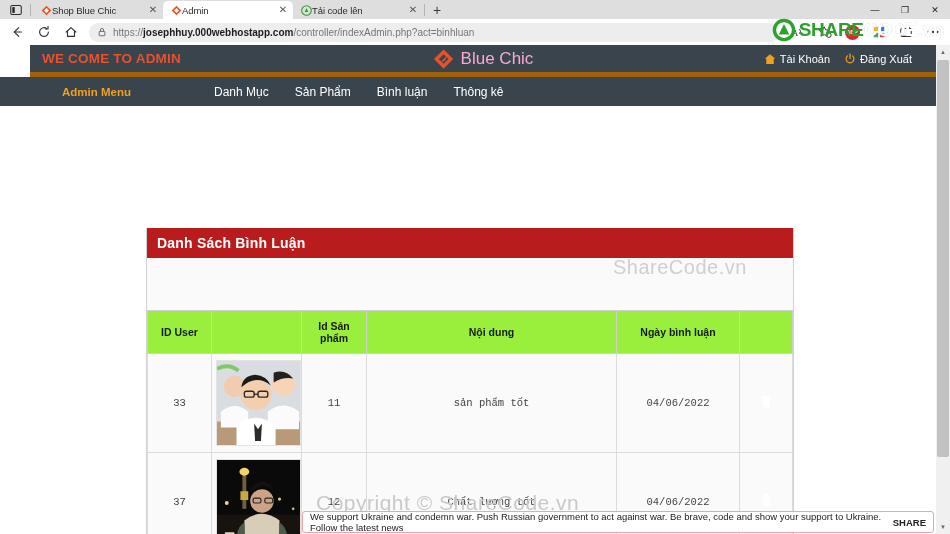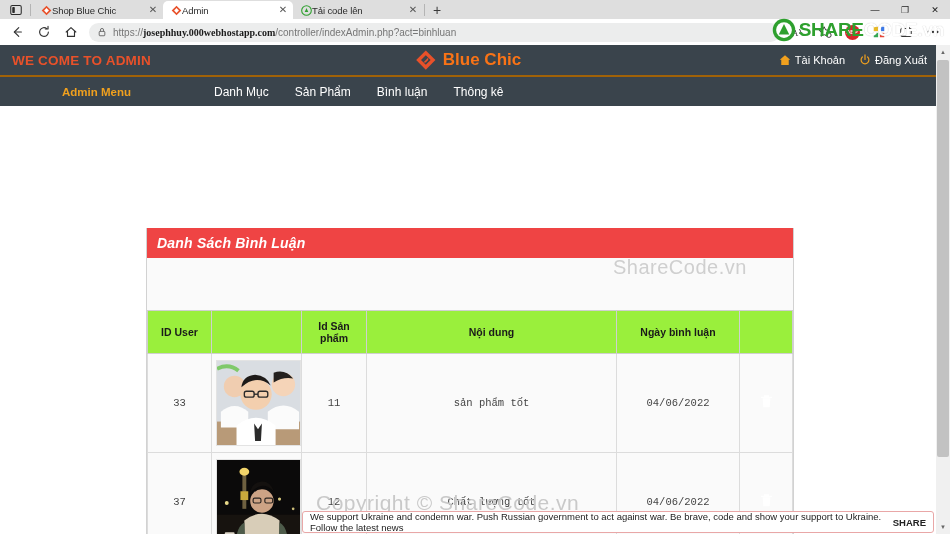--- a/index.html
+++ b/index.html
@@ -71,54 +71,55 @@
   .tb-btn svg { width: 14px; height: 14px; }
 
   .omnibox {
     flex: 1 1 auto; height: 19px; background: #eceded;
     border-radius: 10px; display: flex; align-items: center;
     padding: 0 8px; gap: 6px; margin: 0 4px; min-width: 0;
   }
   .omnibox .lock svg { width: 10px; height: 10px; display: block; }
   .url { font-size: 10px; color: #767676; white-space: nowrap;
          overflow: hidden; text-overflow: ellipsis; }
-  .url b { color: #1b1b1b; font-weight: 600; font-family: Liberation Serif, serif; }
+  .url b { color: #1b1b1b; font-weight: 600; }
 
   .tb-right { display: flex; align-items: center; gap: 1px; }
   .abp-icon {
     width: 15px; height: 15px; border-radius: 50%; background: #d9262c;
     color: #fff; font-size: 5.5px; font-weight: bold;
     display: flex; align-items: center; justify-content: center;
     letter-spacing: -0.2px;
   }
   .ext-icon { width: 16px; height: 16px; }
 
   
   .page {
     position: absolute; top: 45px; left: 0;
     width: 936px; height: 489px; background: #fff; overflow: hidden;
   }
 
   .admin-top {
     height: 32px; background: #3a444c;
     display: flex; align-items: center; position: relative;
-    border-bottom: 2px solid #a16207;
+    border-bottom: 5px solid #a16207;
+    margin-left: 30px;
   }
   .admin-welcome {
     position: absolute; left: 12px; color: #e8512a;
     font-size: 13.5px; font-weight: bold; letter-spacing: 0.2px;
   }
   .brand {
     position: absolute; left: 50%; transform: translateX(-50%);
     display: flex; align-items: center; gap: 6px;
   }
   .brand-mark { width: 22px; height: 22px; }
-  .brand-name { color: #f97316; font-size: 17px; font-weight: bold; }
+  .brand-name { color: #f9a8d4; font-size: 17px; font-weight: normal; }
   .admin-right {
-    position: absolute; right: 9px; display: flex;
+    position: absolute; right: 24px; display: flex;
     align-items: center; gap: 14px;
   }
   .admin-link {
     display: flex; align-items: center; gap: 4px;
     color: #ffffff; font-size: 11px;
   }
   .admin-link .ico { width: 12px; height: 12px; display: block; }
 
   .admin-nav {
     height: 29px; background: #3a444c;
@@ -133,23 +134,23 @@
   }
 
   .content { background: #fff; height: 428px; position: relative; }
 
   .panel {
     position: absolute; left: 146px; top: 122px;
     width: 648px; background: #fff;
     border: 1px solid #d2d2d2; border-top: none;
   }
   .panel-title {
-    background: #ef4444; color: #ffffff;
+    background: #b91c1c; color: #ffffff;
     font-size: 14px; font-weight: bold;
-    padding: 7px 10px; letter-spacing: 0.2px; font-style: italic;
+    padding: 7px 10px; letter-spacing: 0.2px;
   }
   .panel-body { height: 52px; background: #fafafa; }
 
   table.grid { width: 100%; border-collapse: collapse; table-layout: fixed; }
   table.grid th {
     background: #9aef3c; border: 1px solid #cfcfcf;
     font-size: 10.5px; font-weight: bold; color: #1a1a1a;
     padding: 9px 2px; text-align: center;
   }
   table.grid td {

